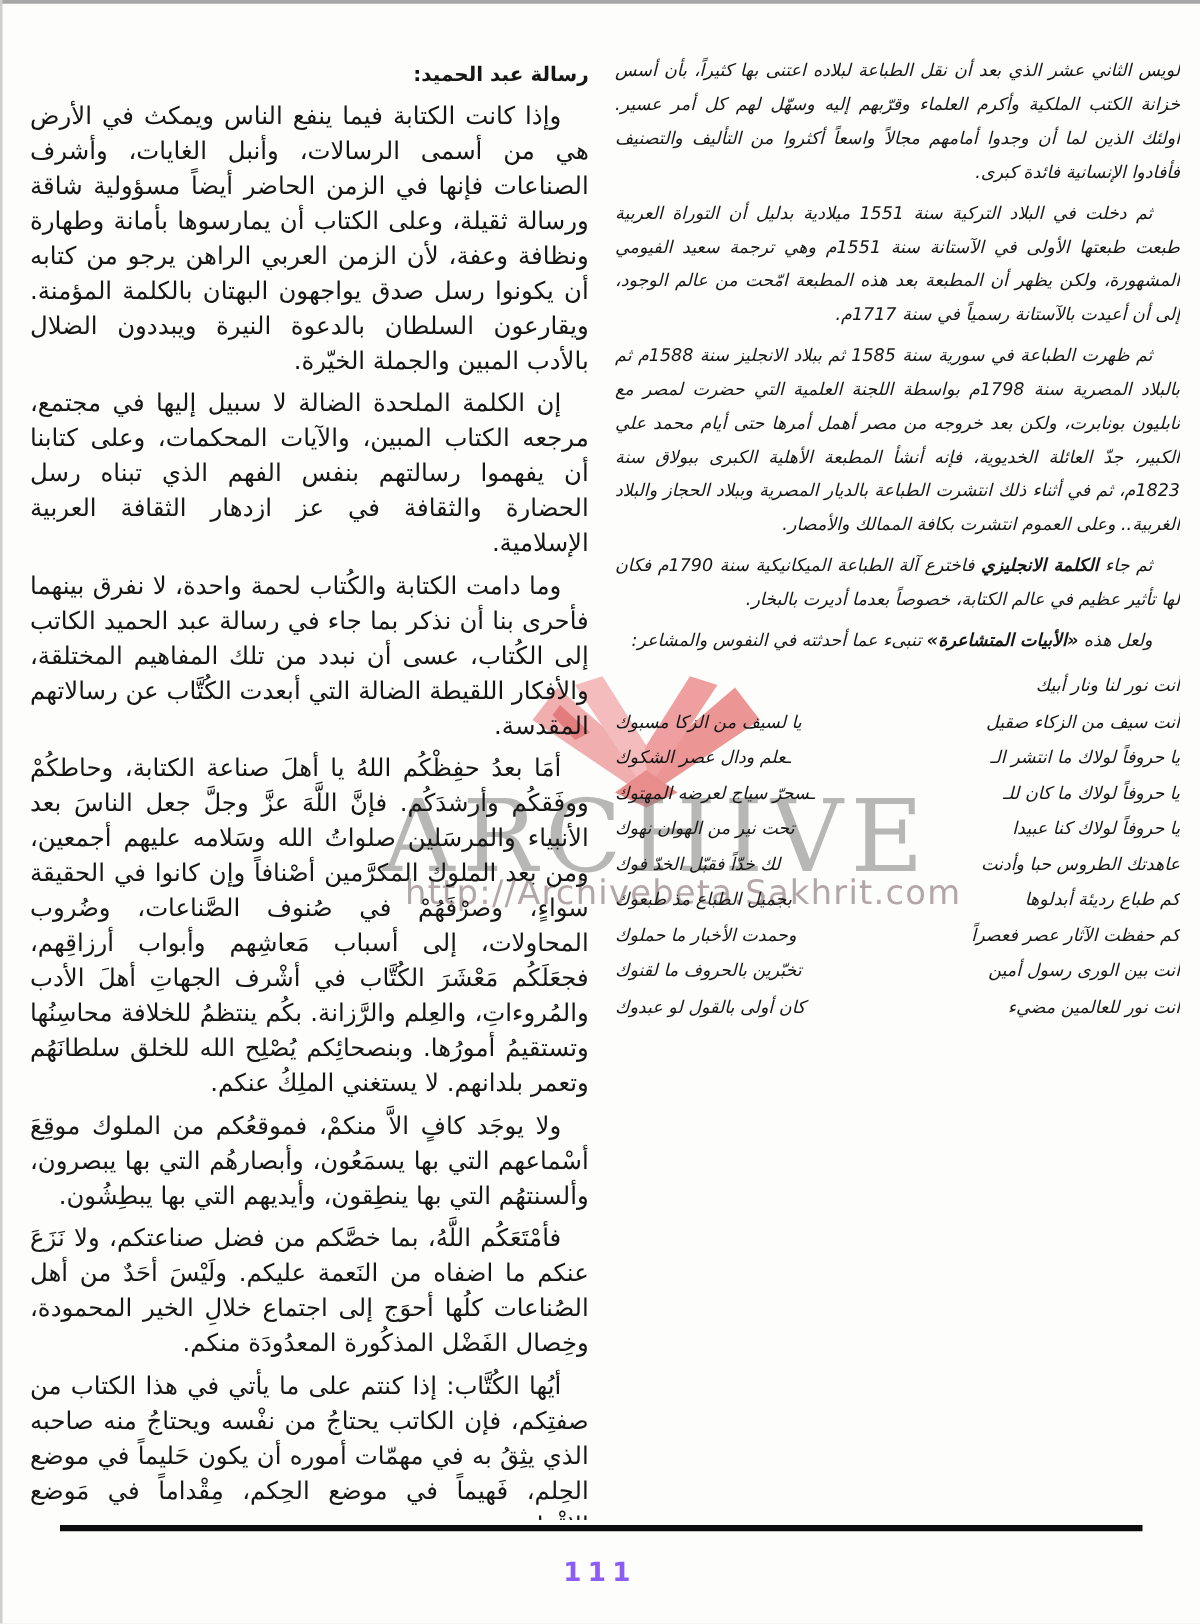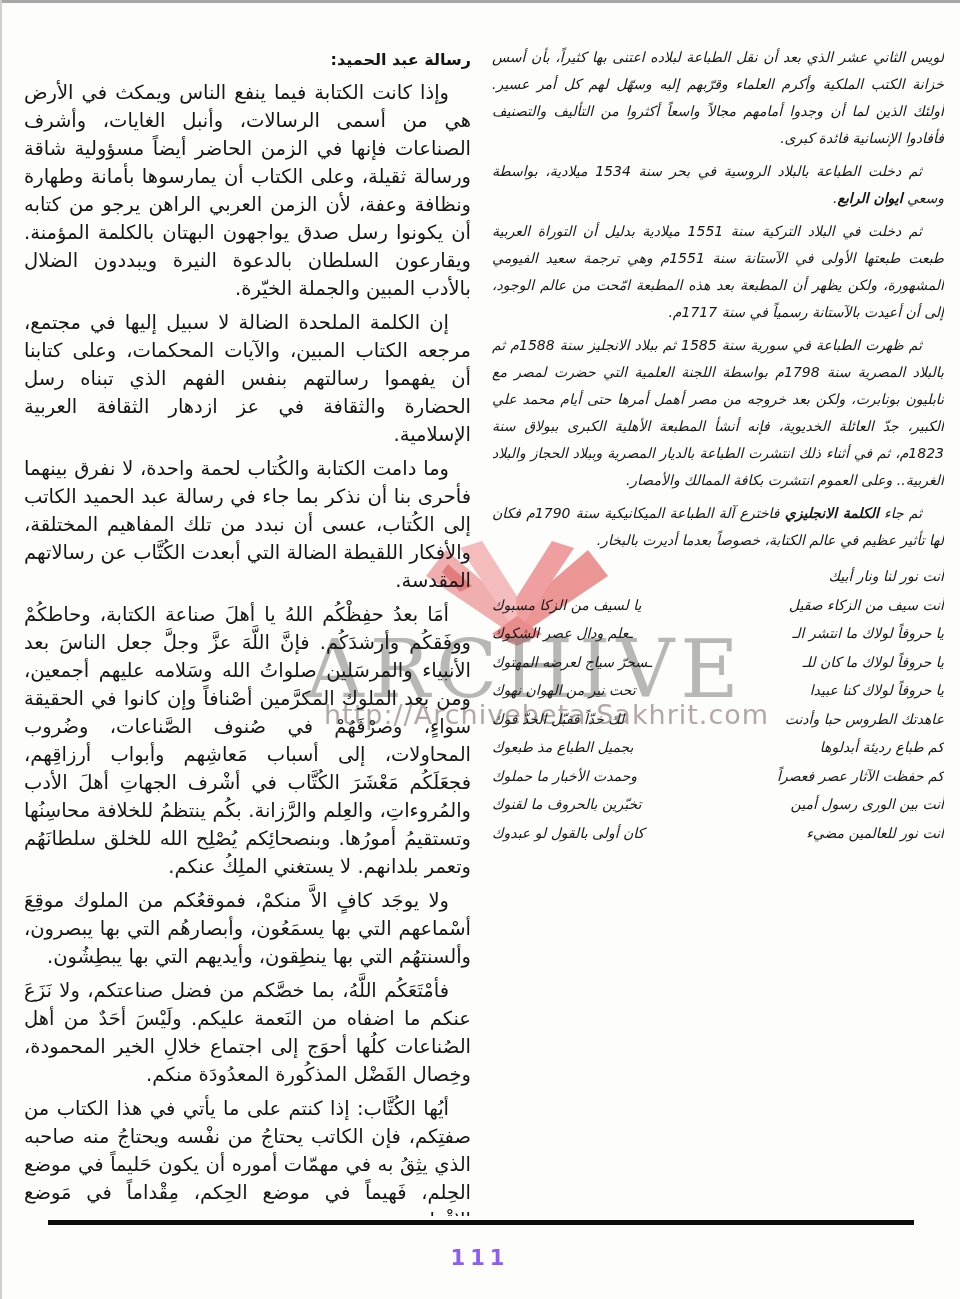--- a/index.html
+++ b/index.html
@@ -48,24 +48,24 @@
       <polygon points="80,98 105,80 130,98 105,110" fill="#e88c8c"></polygon>
       <polygon points="36,28 60,50 48,56 30,36" fill="#e37d7d"></polygon>
     </svg>
     <div class="wm-brand">ARCHIVE</div>
     <div class="wm-url">http://Archivebeta.Sakhrit.com</div>
   </div>
 
   <div class="col col-right" dir="rtl" lang="ar">
     <div>
         <p class="para noindent"><span>لويس الثاني عشر الذي بعد أن نقل الطباعة لبلاده اعتنى بها كثيراً، بأن أسس خزانة الكتب الملكية وأكرم العلماء وقرّبهم إليه وسهّل لهم كل أمر عسير. أولئك الذين لما أن وجدوا أمامهم مجالاً واسعاً أكثروا من التأليف والتصنيف فأفادوا الإنسانية فائدة كبرى.</span></p>
-        <p class="para"><span>ثم دخلت الطباعة بالبلاد الروسية في بحر سنة 1534 ميلادية، بواسطة وسعي </span><span class="b">ايوان الرابع</span><span>.</span></p>
         <p class="para"><span>ثم دخلت في البلاد التركية سنة 1551 ميلادية بدليل أن التوراة العربية طبعت طبعتها الأولى في الآستانة سنة 1551م وهي ترجمة سعيد الفيومي المشهورة، ولكن يظهر أن المطبعة بعد هذه المطبعة امّحت من عالم الوجود، إلى أن أعيدت بالآستانة رسمياً في سنة 1717م.</span></p>
         <p class="para"><span>ثم ظهرت الطباعة في سورية سنة 1585 ثم ببلاد الانجليز سنة 1588م ثم بالبلاد المصرية سنة 1798م بواسطة اللجنة العلمية التي حضرت لمصر مع نابليون بونابرت، ولكن بعد خروجه من مصر أهمل أمرها حتى أيام محمد علي الكبير، جدّ العائلة الخديوية، فإنه أنشأ المطبعة الأهلية الكبرى ببولاق سنة 1823م، ثم في أثناء ذلك انتشرت الطباعة بالديار المصرية وببلاد الحجاز والبلاد الغربية.. وعلى العموم انتشرت بكافة الممالك والأمصار.</span></p>
         <p class="para"><span>ثم جاء </span><span class="b">الكلمة الانجليزي</span><span> فاخترع آلة الطباعة الميكانيكية سنة 1790م فكان لها تأثير عظيم في عالم الكتابة، خصوصاً بعدما أديرت بالبخار.</span></p>
+        <p class="para"><span>ولعل هذه </span><span class="b">«الأبيات المتشاعرة»</span><span> تنبىء عما أحدثته في النفوس والمشاعر:</span></p>
       </div>
     <div class="poem">
         <div class="verse">
           <span>أنت نور لنا ونار أبيك</span>
         </div>
         <div class="verse">
           <span>أنت سيف من الزكاء صقيل</span>
           <span>يا لسيف من الزكا مسبوك</span>
         </div>
         <div class="verse">

